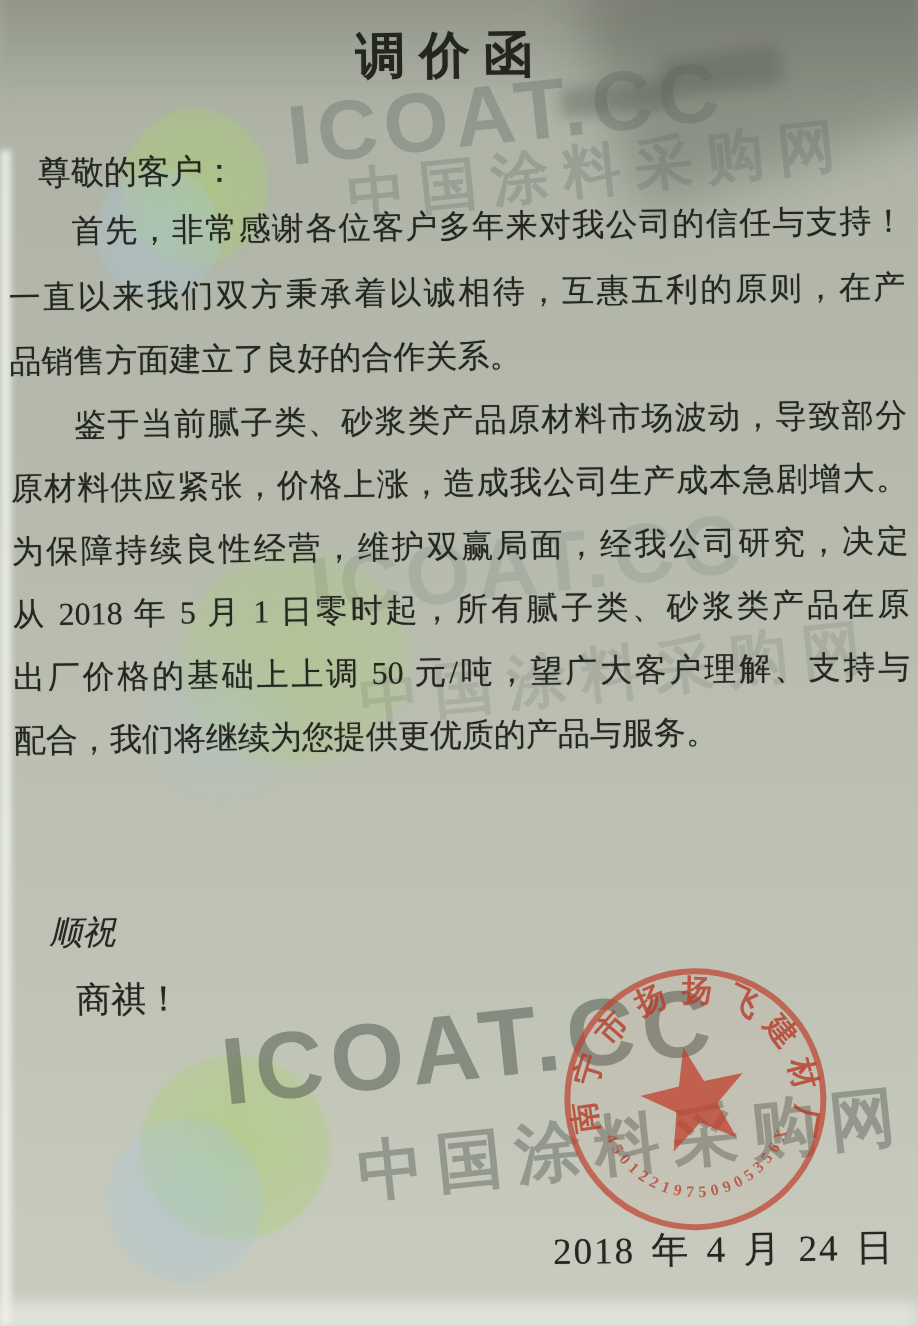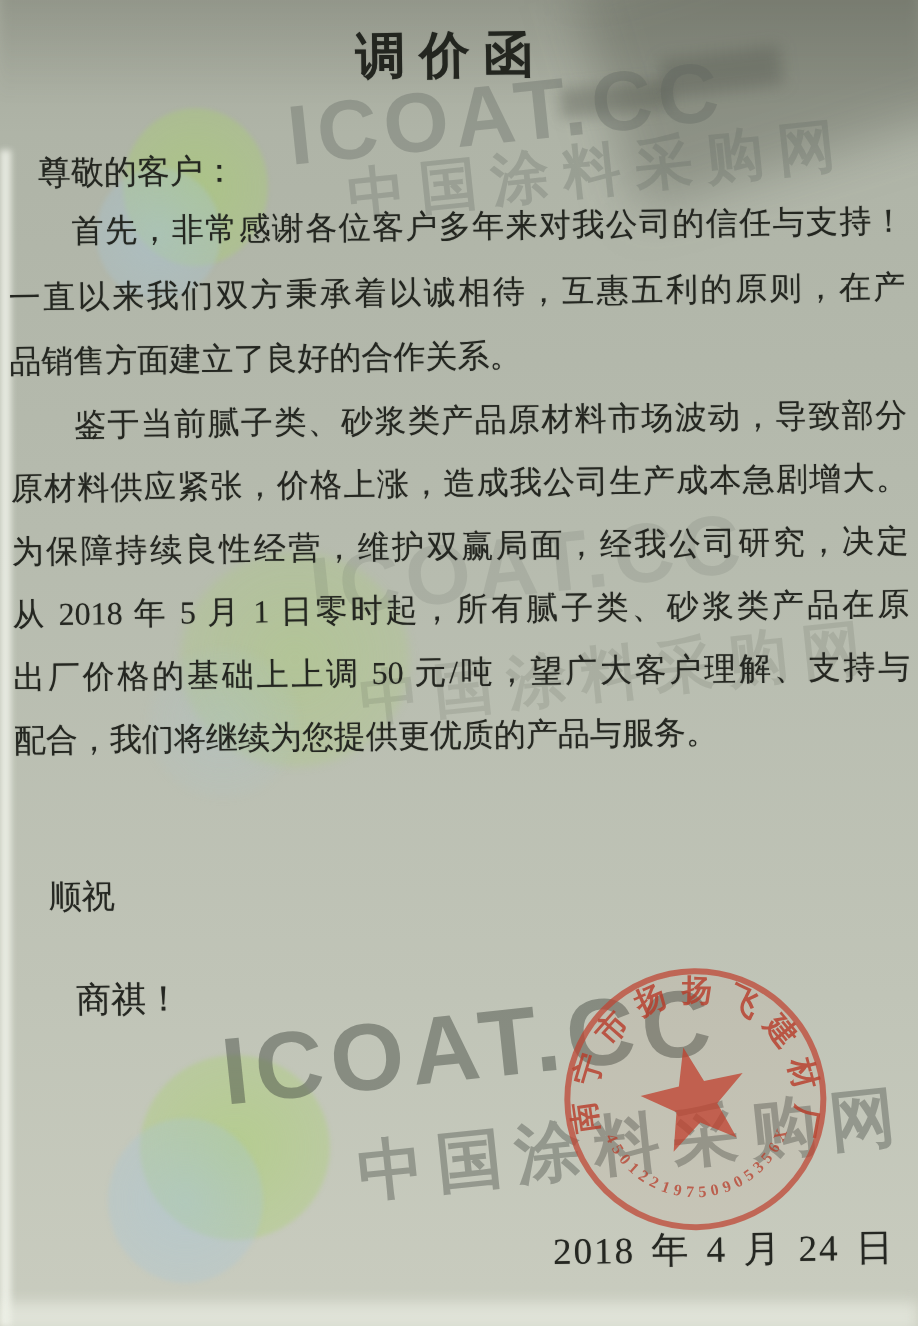--- a/index.html
+++ b/index.html
@@ -77,21 +77,21 @@
     <div class="line" style="top:272px;">一直以来我们双方秉承着以诚相待，互惠五利的原则，在产</div>
     <div class="line short" style="top:336px;">品销售方面建立了良好的合作关系。</div>
 
     <div class="line indent" style="top:400px;">鉴于当前腻子类、砂浆类产品原材料市场波动，导致部分</div>
     <div class="line" style="top:463px;">原材料供应紧张，价格上涨，造成我公司生产成本急剧增大。</div>
     <div class="line" style="top:526px;">为保障持续良性经营，维护双赢局面，经我公司研究，决定</div>
     <div class="line" style="top:589px;">从 2018 年 5 月 1 日零时起，所有腻子类、砂浆类产品在原</div>
     <div class="line" style="top:652px;">出厂价格的基础上上调 50 元/吨，望广大客户理解、支持与</div>
     <div class="line short" style="top:715px;">配合，我们将继续为您提供更优质的产品与服务。</div>
 
-    <div class="free" style="left:46px; top:870px;">顺祝</div>
+    <div class="free" style="left:46px; top:906px;font-style:italic;">顺祝</div>
     <div class="free" style="left:72px; top:972px; font-size:35px;">商祺！</div>
 
     <div class="date-line">2018 年 4 月 24 日</div>
 
     <svg class="stamp" viewBox="0 0 278 278">
       <defs>
         <path id="arc-top" d="M 45,182 A 101,101 0 1 1 231,182" fill="none"></path>
         <path id="arc-bottom" d="M 44,165 A 97,97 0 0 0 232,165" fill="none"></path>
       </defs>
       <circle cx="138" cy="140" r="128" fill="rgba(195,70,52,0.05)" stroke="#bf4433" stroke-width="6" opacity="0.8"></circle>

